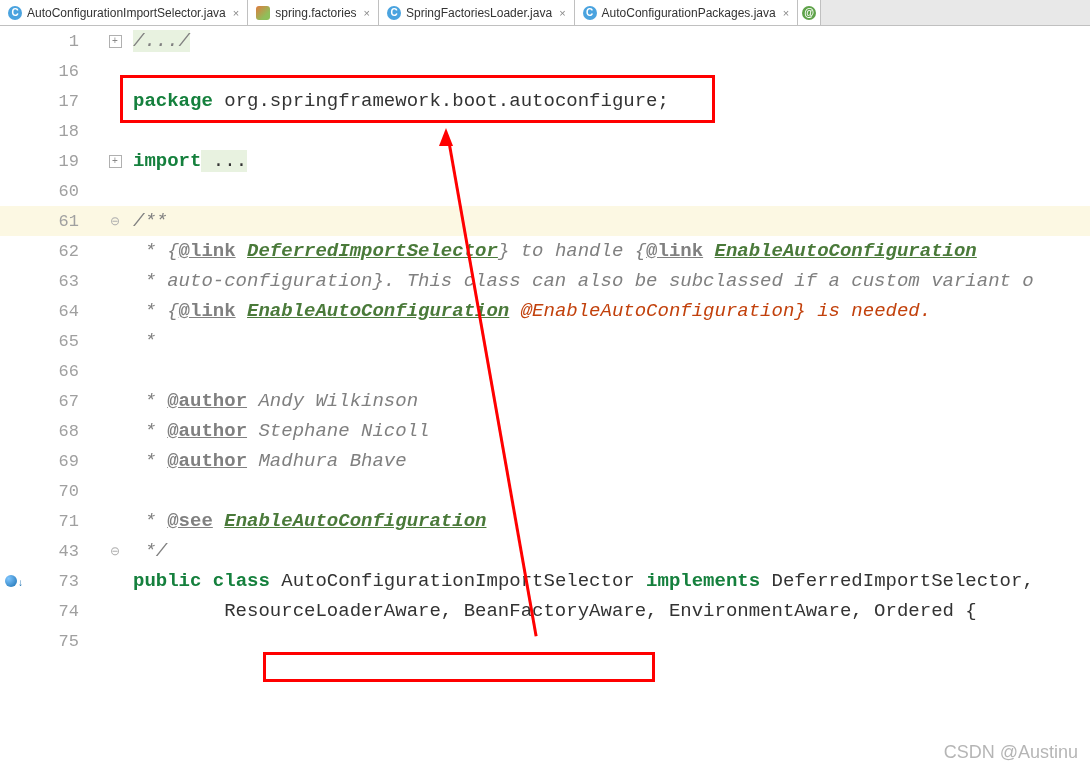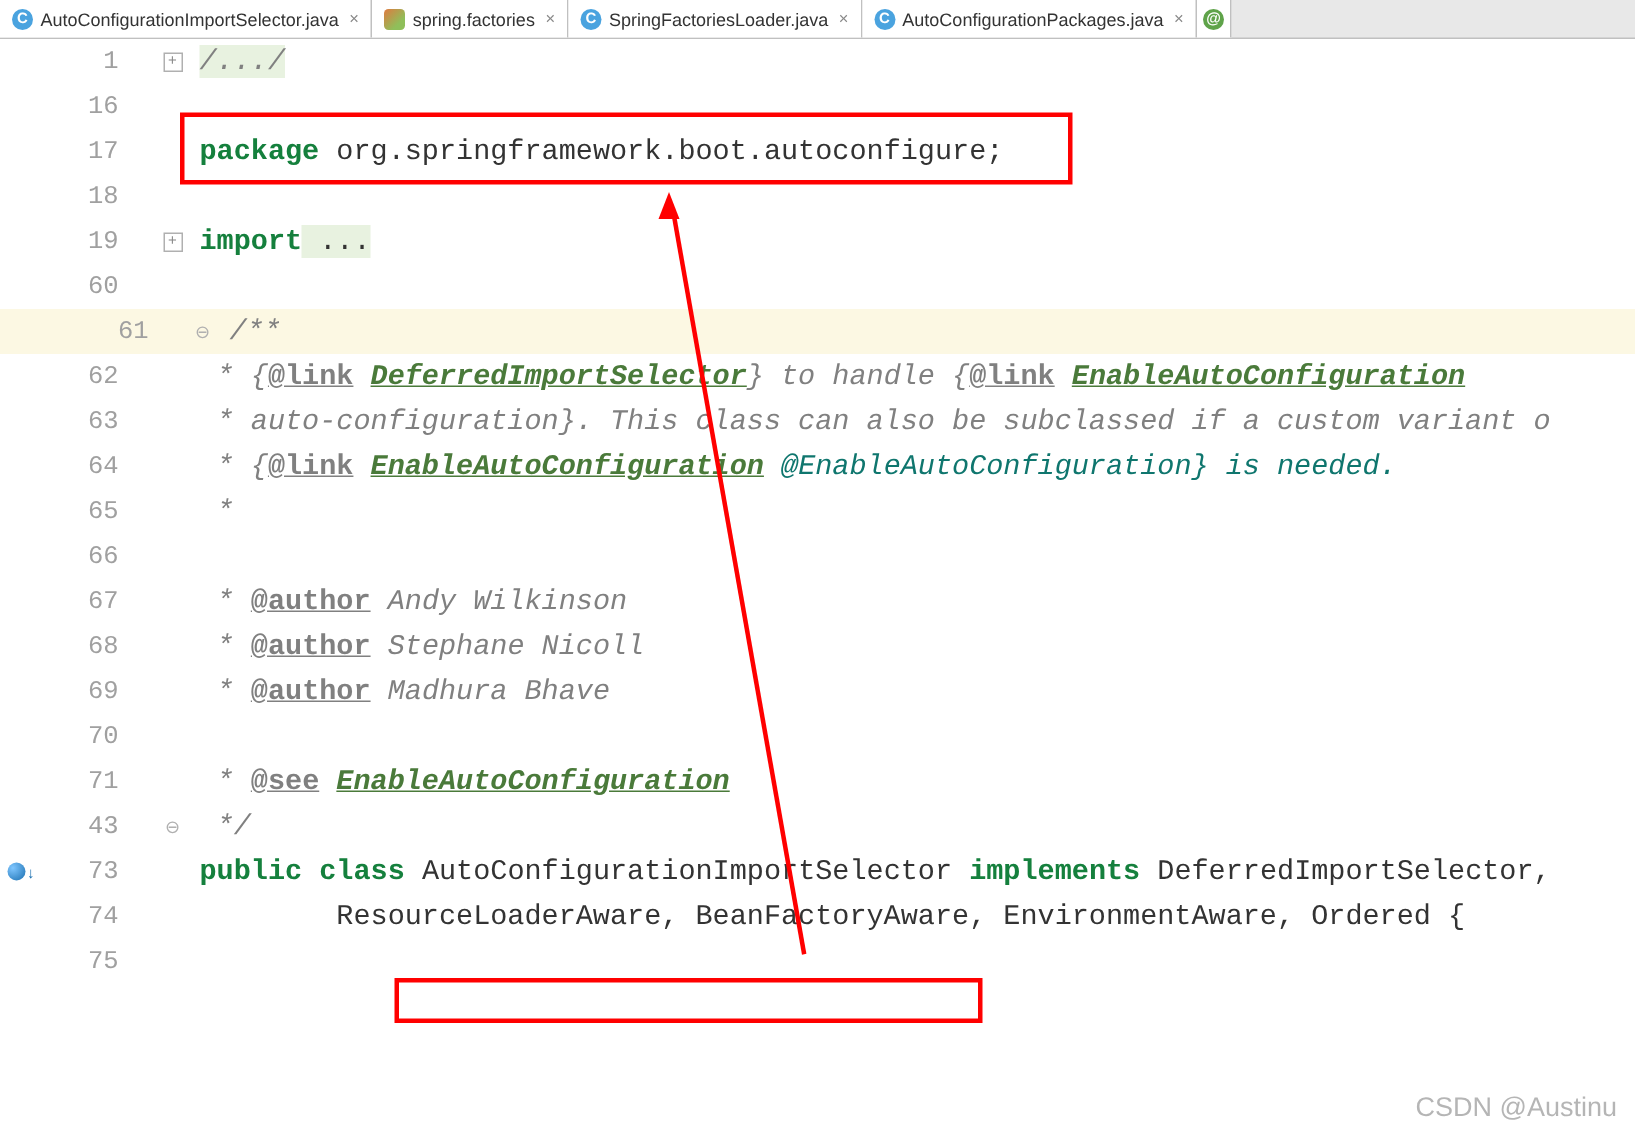--- a/index.html
+++ b/index.html
@@ -90,23 +90,23 @@
     font-family: "Courier New", monospace;
     font-size: 19px;
     white-space: pre;
     color: #333;
     flex: 1;
   }
   .kw { color: #15803d; font-weight: bold; }
   .cm { color: #808080; font-style: italic; }
   .cm-tag { color: #808080; font-weight: bold; text-decoration: underline; }
   .cm-link { color: #4a7a3a; font-style: italic; font-weight: bold; text-decoration: underline; }
-  .cm-link-plain { color: #0f766e; font-style: italic; }
+  .cm-link-plain { color: #c2410c; font-style: italic; }
   .hl { background: #e8f2e0; }
-  .line.current { background: #fcf8e3; padding-left: 20px; }
+  .line.current { background: #fcf8e3; }
   .line.current .gutter { background: #fcf8e3; }
   .annotations {
     position: absolute;
     top: 0; left: 0; width: 100%; height: 100%;
     pointer-events: none;
   }
   .red-box {
     position: absolute;
     border: 3px solid #ff0000;
     background: transparent;
@@ -134,21 +134,21 @@
     width: 12px; height: 12px; border-radius: 50%;
     background: radial-gradient(circle at 30% 30%,#7fc6ff,#1a6fb0);
     position: relative;
   }
   .bp-arrow-down {
     position: absolute; right: -6px; top: 2px;
     font-size: 10px; color: #1a6fb0; font-weight: bold;
   }
   .watermark {
     position: absolute;
-    right: 12px; bottom: 14px;
+    right: 12px; bottom: 0;
     color: rgba(120,120,120,0.55);
     font-size: 18px;
     font-family: Arial, sans-serif;
     pointer-events: none;
   }
   .left-stub {
     position: absolute;
     left: 0; top: 26px; bottom: 0;
     width: 7px;
     background: #f5f5f5;

